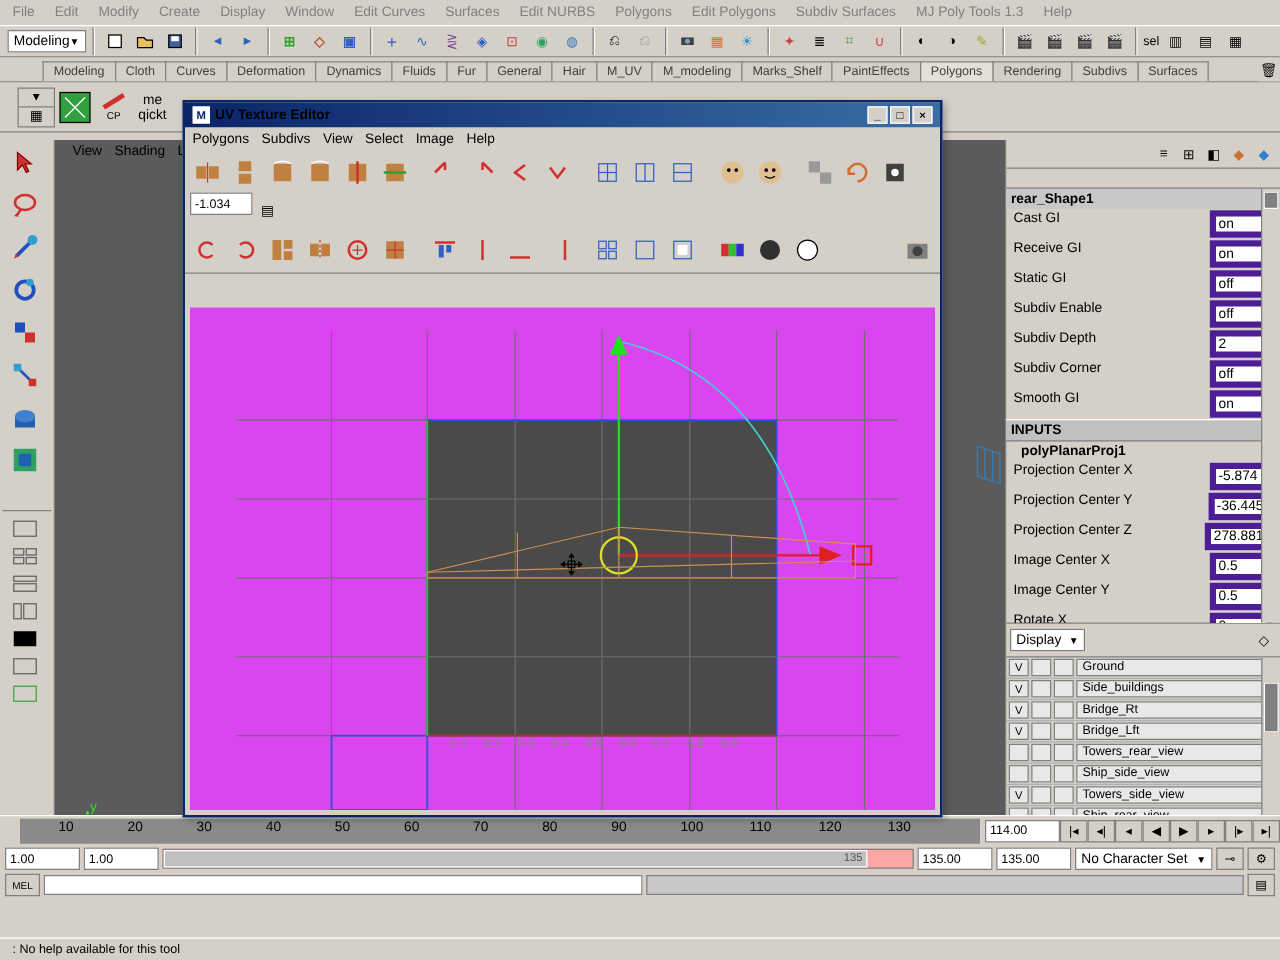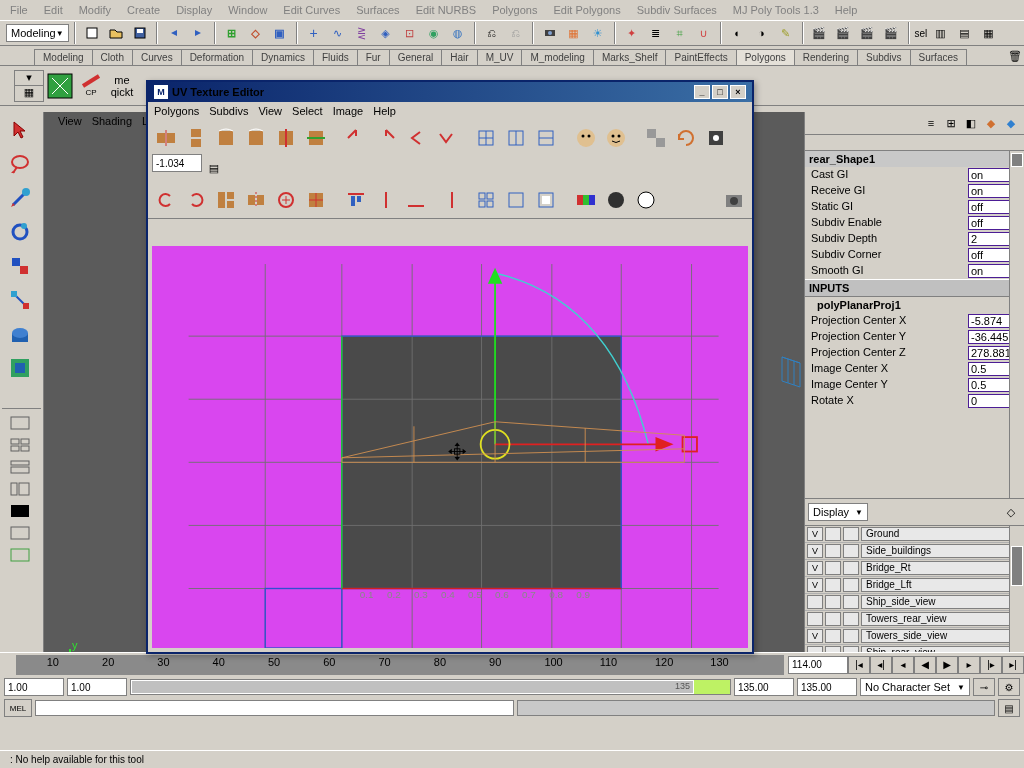--- a/index.html
+++ b/index.html
@@ -21,33 +21,33 @@
 .left-toolbox { width: 44px; background: #d4d0c8; border-right: 1px solid #808080; padding: 2px; display:flex; flex-direction:column; gap:2px; }
 .tool-btn { width: 36px; height: 32px; border: 1px solid #d4d0c8; display:flex; align-items:center; justify-content:center; }
 .view-area { flex: 1; background: #5b5b5b; position: relative; }
 .view-tabs { position:absolute; top:0; left:8px; color:#ccc; padding:3px 6px; display:flex; gap:10px; font-size:11px; }
 .axis-gizmo { position:absolute; bottom:12px; left:16px; width:40px; height:40px; }
 .right-panel { width: 220px; background: #d4d0c8; border-left: 1px solid #808080; display:flex; flex-direction:column; overflow:hidden; }
 .panel-tabs { display:flex; border-bottom:1px solid #808080; }
 .panel-tab { padding:2px 8px; border:1px solid #808080; border-bottom:none; background:#d4d0c8; font-size:10px; }
 .panel-content { flex:1; overflow-y:auto; font-size:10px; }
 .chan-row { display:flex; justify-content:space-between; padding:1px 6px; }
-.chan-row .val { background:#fff; min-width:50px; padding:0 2px; border:1px solid #4c1d95; text-align:left; }
+.chan-row .val { background:#fff; min-width:50px; padding:0 2px; border:5px solid #4c1d95; text-align:left; }
 .section-head { background:#c0c0c0; padding:2px 4px; font-weight:bold; border-top:1px solid #fff; border-bottom:1px solid #808080; }
 .layers { border-top:1px solid #808080; }
 .layer-row { display:flex; align-items:center; gap:2px; padding:1px 2px; border-bottom:1px solid #b0b0b0; }
 .layer-box { width:16px; height:14px; border:1px solid #808080; background:#e8e8e8; text-align:center; font-size:9px; line-height:12px; }
 .layer-name { flex:1; background:#e8e8e8; border:1px solid #808080; padding:0 4px; font-size:10px; height:14px; line-height:12px; overflow:hidden; }
 .bottom-bars { position:absolute; bottom:0; left:0; right:0; background:#d4d0c8; }
 .timeline { display:flex; align-items:center; height:24px; border-top:1px solid #fff;padding-left:12px; }
 .time-ruler { flex:1; background:#8a8a8a; height:20px; position:relative; margin:0 4px; display:flex; align-items:flex-end; color:#e0e0e0; font-size:9px; overflow:hidden;}
 .time-tick { position:absolute; top:0; bottom:0; display:flex; align-items:flex-start; padding-top:1px; }
 .range-row { display:flex; align-items:center; height:22px; gap:3px; padding:0 4px; }
 .num-field { background:#fff; border:1px solid #808080; width:60px; height:18px; padding:0 3px; font-size:10px; display:flex; align-items:center; }
-.range-slider { flex:1; background:#bef264; height:16px; border:1px solid #808080; position:relative; }
+.range-slider { flex:1; background:#fca5a5; height:16px; border:1px solid #808080; position:relative; }
 .cmd-row { display:flex; height:20px; align-items:center; padding:0 4px; gap:3px; }
 .cmd-input { flex:1; background:#fff; border:1px solid #808080; height:16px; }
 .help-row { padding:3px 10px; font-size:10px; border-top:1px solid #fff;margin-top:32px; }
 .play-btns { display:flex; gap:0; }
 .play-btn { width:22px; height:18px; background:#d4d0c8; border:1px solid #808080; display:flex; align-items:center; justify-content:center; font-size:10px;}
 
 
 .uv-window { position:absolute; left:146px; top:80px; width:608px; height:574px; background:#d4d0c8; border:2px solid #0a246a; box-shadow:2px 2px 6px rgba(0,0,0,0.3); z-index:100; }
 .uv-title { background: linear-gradient(to right,#0a246a,#3a6ea5); color:#fff; padding:3px 6px; display:flex; align-items:center; justify-content:space-between; font-size:11px; font-weight:bold; }
 .uv-title .winbtns { display:flex; gap:2px; }
@@ -503,27 +503,27 @@
           <div class="layer-row">
             <div class="layer-box">V</div>
             <div class="layer-box"></div>
             <div class="layer-box"></div>
             <div class="layer-name">Bridge_Lft</div>
           </div>
           <div class="layer-row">
             <div class="layer-box"></div>
             <div class="layer-box"></div>
             <div class="layer-box"></div>
+            <div class="layer-name">Towers_rear_view</div>
+          </div>
+          <div class="layer-row">
+            <div class="layer-box"></div>
+            <div class="layer-box"></div>
+            <div class="layer-box"></div>
             <div class="layer-name">Ship_side_view</div>
-          </div>
-          <div class="layer-row">
-            <div class="layer-box"></div>
-            <div class="layer-box"></div>
-            <div class="layer-box"></div>
-            <div class="layer-name">Towers_rear_view</div>
           </div>
           <div class="layer-row">
             <div class="layer-box">V</div>
             <div class="layer-box"></div>
             <div class="layer-box"></div>
             <div class="layer-name">Towers_side_view</div>
           </div>
           <div class="layer-row">
             <div class="layer-box"></div>
             <div class="layer-box"></div>

